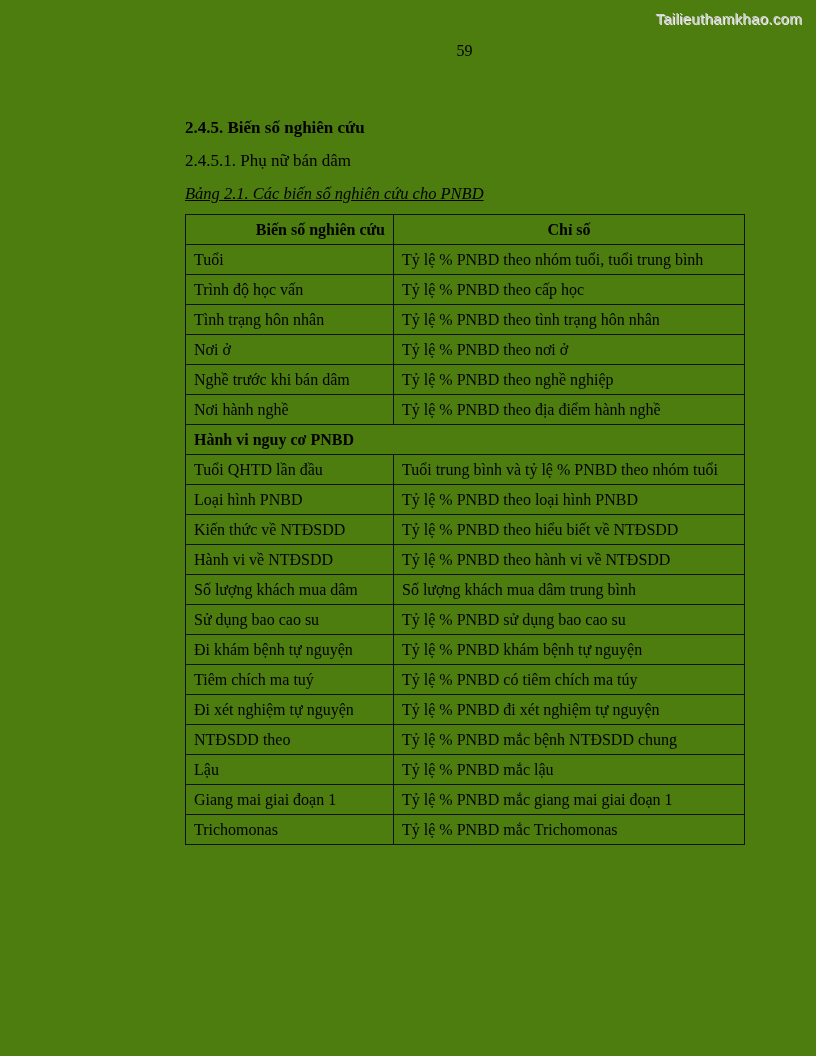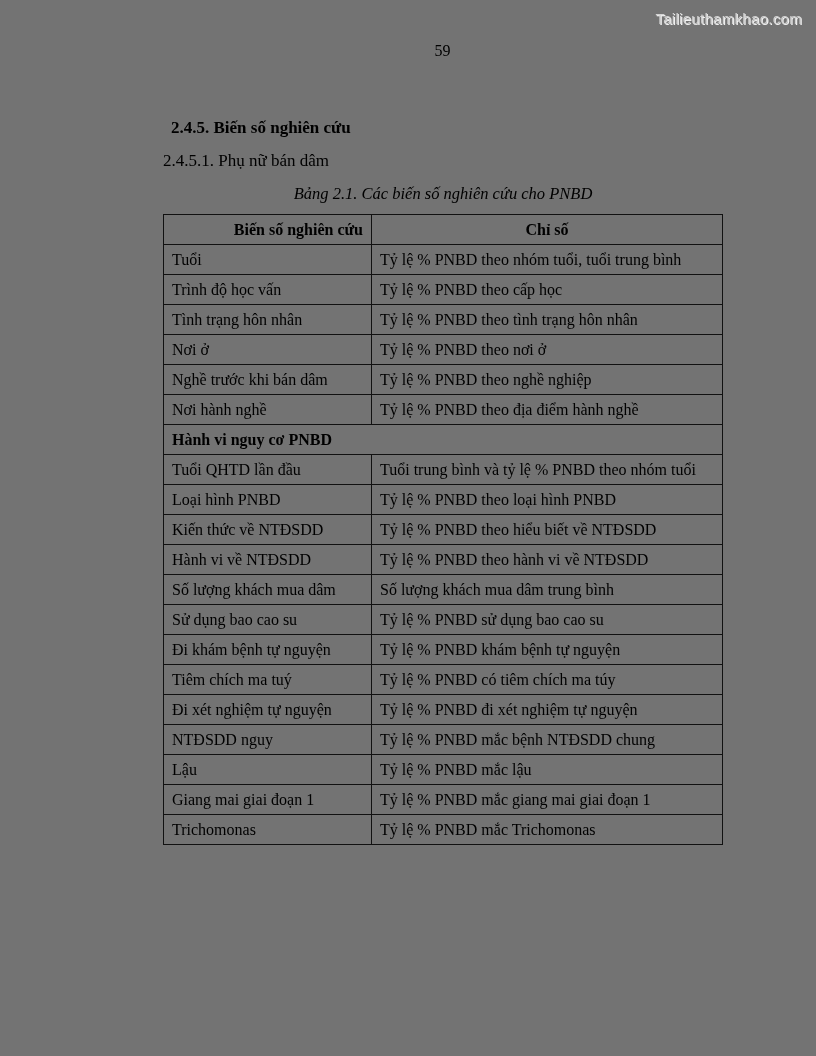--- a/index.html
+++ b/index.html
@@ -1,24 +1,25 @@
 <!DOCTYPE html>
 <html lang="vi"><head>
 <meta charset="utf-8">
 <style>
   html, body { margin: 0; padding: 0; background: #ffffff; }
   .page {
     position: relative;
     width: 816px;
     height: 1056px;
-    background: #737373;
+    background: #4d7c0f;
     font-family: "Liberation Serif", "DejaVu Serif", serif;
     color: #000000;
     overflow: hidden;
     box-sizing: border-box;
+    padding-left: 22px;
   }
   .watermark {
     position: absolute;
     top: 10px;
     right: 14px;
     font-family: "Liberation Sans", "DejaVu Sans", sans-serif;
     font-size: 15px;
     color: #d2d2d2;
     text-shadow: 1px 1px 0 #f2f2f2;
     letter-spacing: 0.3px;
@@ -28,34 +29,35 @@
     width: 559px;
     padding-top: 42px;
     text-align: center;
     font-size: 16px;
   }
   .content {
     margin-left: 163px;
     width: 560px;
   }
   .heading-1 {
-    margin: 58px 0 0 8px;
+    margin: 58px 0 0 0;
     font-size: 17px;
     font-weight: bold;
   }
   .heading-2 {
     margin: 13px 0 0 0;
     font-size: 17px;
     font-weight: normal;
   }
   .table-caption {
     margin: 13px 0 10px 0;
-    text-align: center;
+    text-align: left;
     font-style: italic;
     font-size: 16.5px;
+    text-decoration: underline;
   }
   table.vars {
     border-collapse: collapse;
     width: 559px;
     table-layout: fixed;
     font-size: 16px;
   }
   table.vars th, table.vars td {
     border: 1px solid #111111;
     padding: 0px 8px;
@@ -154,21 +156,21 @@
         </tr>
         <tr>
           <td>Tiêm chích ma tuý</td>
           <td>Tỷ lệ % PNBD có tiêm chích ma túy</td>
         </tr>
         <tr>
           <td>Đi xét nghiệm tự nguyện</td>
           <td>Tỷ lệ % PNBD đi xét nghiệm tự nguyện</td>
         </tr>
         <tr>
-          <td>NTĐSDD nguy</td>
+          <td>NTĐSDD theo</td>
           <td>Tỷ lệ % PNBD mắc bệnh NTĐSDD chung</td>
         </tr>
         <tr>
           <td>Lậu</td>
           <td>Tỷ lệ % PNBD mắc lậu</td>
         </tr>
         <tr>
           <td>Giang mai giai đoạn 1</td>
           <td>Tỷ lệ % PNBD mắc giang mai giai đoạn 1</td>
         </tr>

